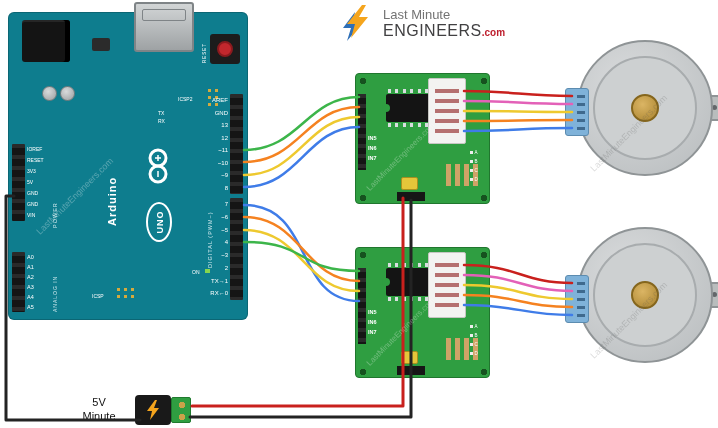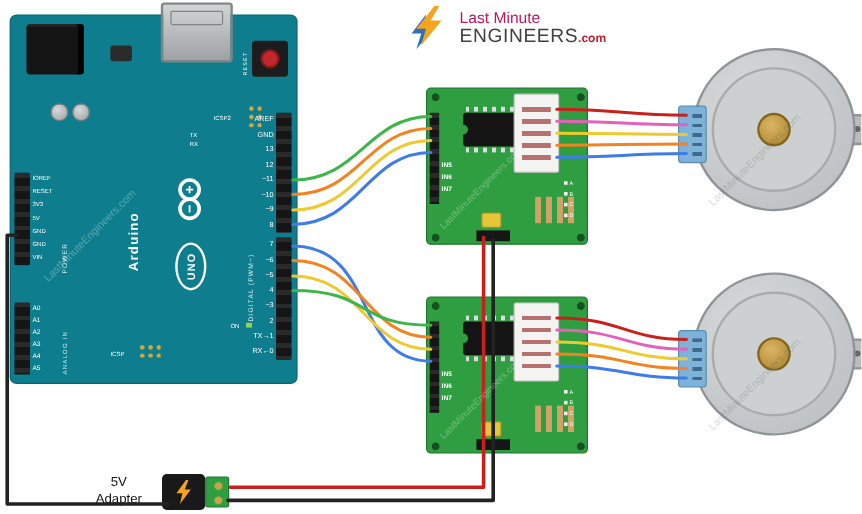--- a/index.html
+++ b/index.html
@@ -97,21 +97,21 @@
   .adapter-body{position:absolute;left:135px;top:395px;width:36px;height:30px;background:#191919;border-radius:4px}
   .adapter-term{position:absolute;left:171px;top:397px;width:20px;height:26px;background:#2f9e41;
                 border:1px solid #1f7a2e;border-radius:2px;
                 background-image:radial-gradient(circle,#caa24a 3px,rgba(0,0,0,0) 3.5px);
                 background-size:20px 12px;background-position:0 1px}
   .adapter-label{position:absolute;left:70px;top:396px;width:58px;text-align:center;font-size:11px;
                  color:#111;line-height:1.25}
 
   
   .logo{position:absolute;left:340px;top:4px;display:flex;align-items:center;gap:7px}
-  .logo-line1{font-size:13px;color:#be185d}
+  .logo-line1{font-size:13px;color:#737373}
   .logo-line2{font-size:16px;font-weight:normal;color:#414042;letter-spacing:.5px}
   .logo-com{font-size:10px;font-weight:bold;color:#be1e2d}
   .wm{position:absolute;font-size:9px;white-space:nowrap;transform:rotate(-45deg);
       transform-origin:0 50%;color:rgba(255,255,255,.3);pointer-events:none}
   .wm.gray{color:rgba(80,80,80,.22)}
   .wires{position:absolute;left:0;top:0;pointer-events:none}
 </style>
 </head>
 <body>
 
@@ -263,21 +263,21 @@
     <div class="mear l"></div>
     <div class="mear r"></div>
     <div class="mbody"></div>
     <div class="mmid"></div>
     <div class="mshaft"></div>
     <div class="mconn"></div>
   </div>
 
   <div class="adapter-label">
     <div>5V</div>
-    <div>Adapter</div>
+    <div>Minute</div>
   </div>
   <div class="adapter-body">
     <svg width="16" height="22" viewBox="0 0 16 22" style="position:absolute;left:10px;top:4px">
       <polygon points="10,1 2,12 7,12 5,21 14,9 9,9 12,1" fill="#f5a51d"></polygon>
     </svg>
   </div>
   <div class="adapter-term"></div>
 
   <svg class="wires" width="718" height="428" viewBox="0 0 718 428" fill="none" stroke-linecap="round" stroke-linejoin="round">
 

